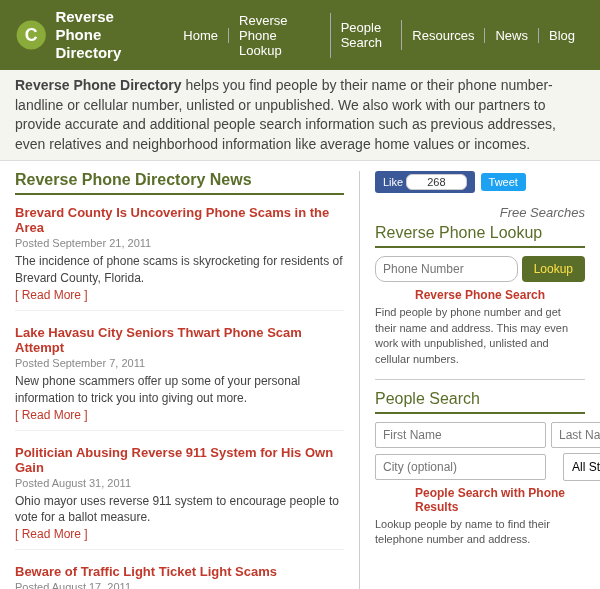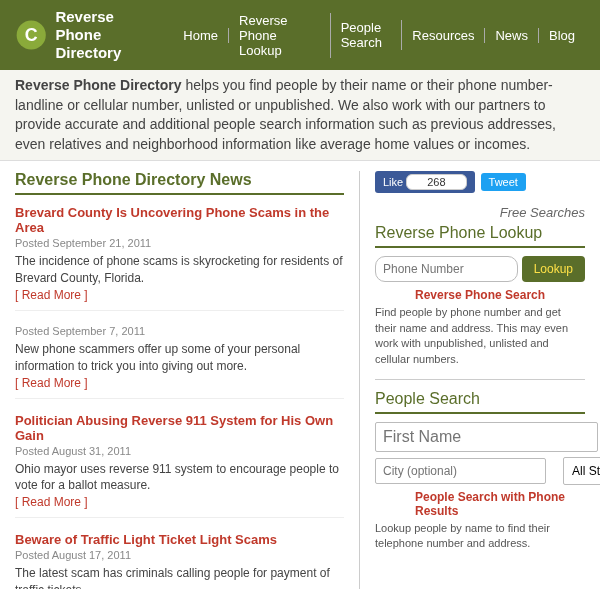--- a/index.html
+++ b/index.html
@@ -207,21 +207,21 @@
     }
     .name-row {
       display: flex;
       gap: 5px;
       margin-bottom: 5px;
     }
     .name-row input {
       flex: 1;
       padding: 5px 7px;
       border: 1px solid #bbb;
-      font-size: 16px;
+      font-size: 12px;
       color: #999;
       border-radius: 2px;
     }
     .city-row {
       display: flex;
       gap: 17px;
       margin-bottom: 5px;
       align-items: center;
     }
     .city-row input {
@@ -281,20 +281,21 @@
     <h2>Reverse Phone Directory News</h2>
 
     <div class="news-item">
       <a class="news-title">Brevard County Is Uncovering Phone Scams in the Area</a>
       <div class="news-date">Posted September 21, 2011</div>
       <div class="news-excerpt">The incidence of phone scams is skyrocketing for residents of Brevard County, Florida.</div>
       <a class="read-more">[ Read More ]</a>
     </div>
 
     <div class="news-item">
+      <a class="news-title">Lake Havasu City Seniors Thwart Phone Scam Attempt</a>
       <div class="news-date">Posted September 7, 2011</div>
       <div class="news-excerpt">New phone scammers offer up some of your personal information to trick you into giving out more.</div>
       <a class="read-more">[ Read More ]</a>
     </div>
 
     <div class="news-item">
       <a class="news-title">Politician Abusing Reverse 911 System for His Own Gain</a>
       <div class="news-date">Posted August 31, 2011</div>
       <div class="news-excerpt">Ohio mayor uses reverse 911 system to encourage people to vote for a ballot measure.</div>
       <a class="read-more">[ Read More ]</a>

